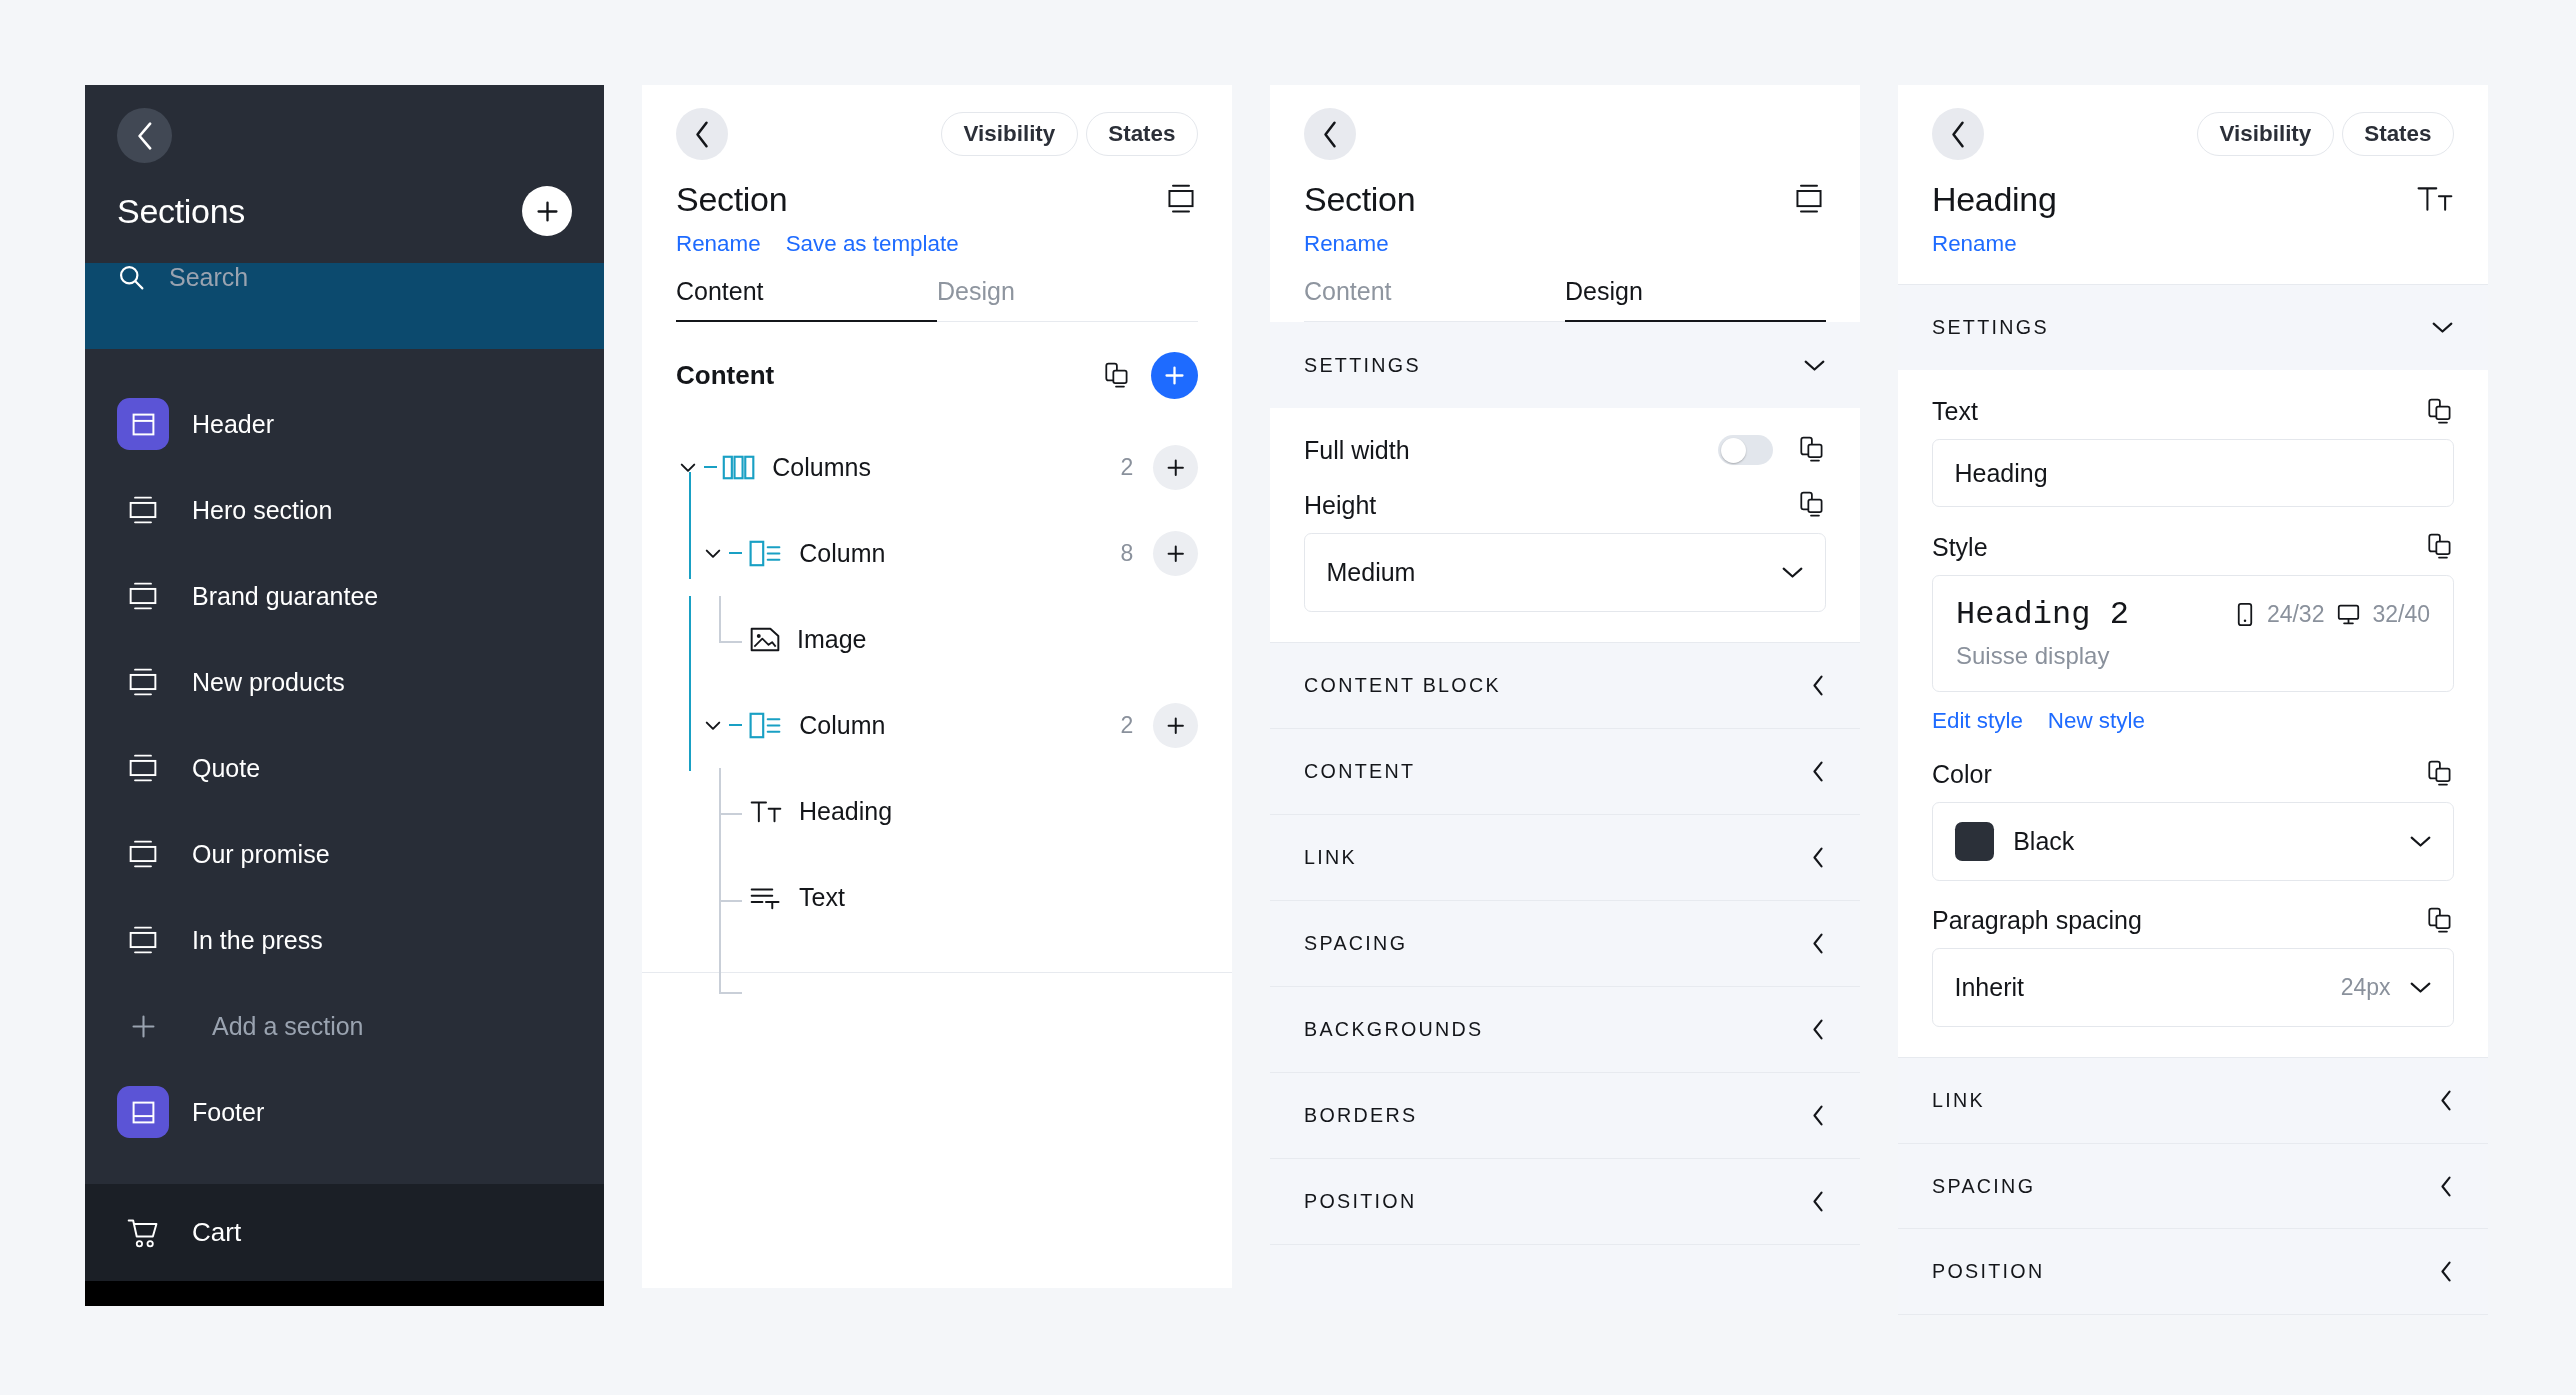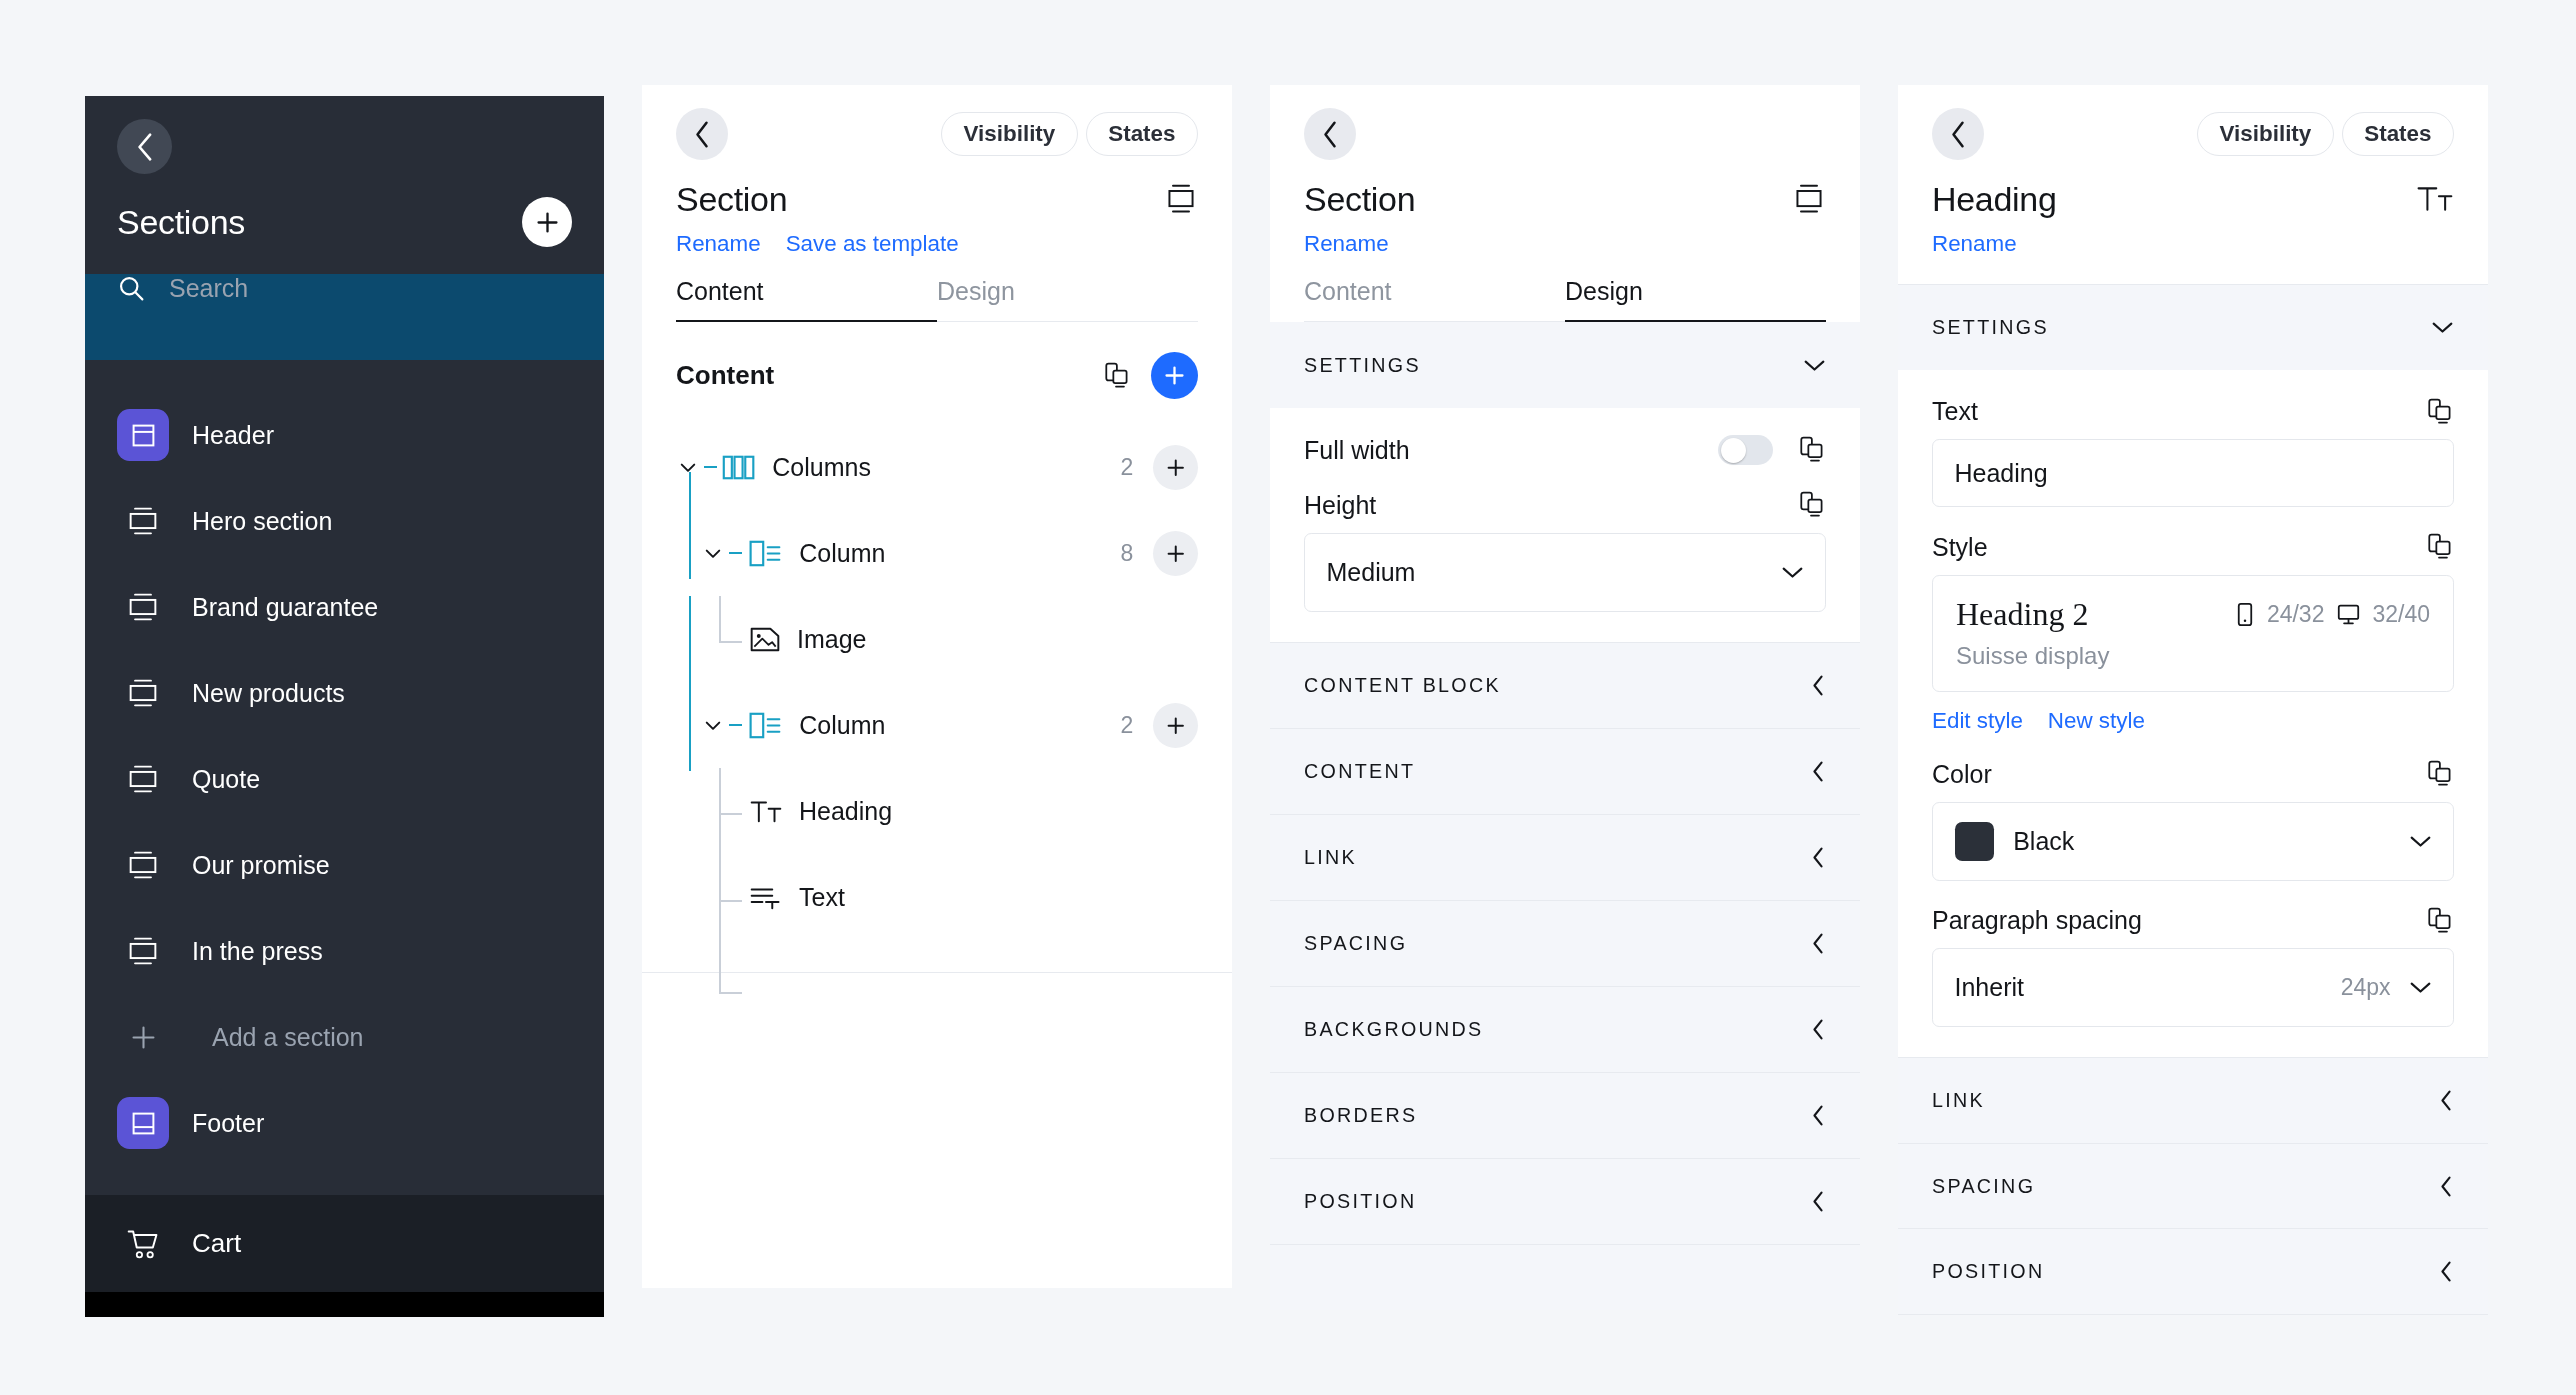--- a/index.html
+++ b/index.html
@@ -6,21 +6,21 @@
   html, body {
     width: 2576px; height: 1395px;
     background: #f4f6f9;
     font-family: "Liberation Sans", sans-serif;
     overflow: hidden;
   }
   .stage { position: relative; width: 2576px; height: 1395px; }
 
   
   .sections-panel {
-    position: absolute; left: 85px; top: 96px;
+    position: absolute; left: 85px; top: 85px;
     width: 519px; height: 1221px;
     background: #282d37;
     overflow: hidden;
     display: flex; flex-direction: column;
   }
   .sec-head { padding: 23px 32px 27px 32px; }
   .circle-back {
     width: 55px; height: 55px; border-radius: 50%;
     background: #414854; display: flex; align-items: center;
     justify-content: center; cursor: pointer;
@@ -157,21 +157,21 @@
     margin-top: 12.5px; height: 68px; border: 0.9px solid #e4e7ec; border-radius: 7.2px;
     display: flex; align-items: center; padding: 0 21.5px; font-size: 25px;
     color: #14161a; background: #fff; cursor: text;
   }
   .style-card {
     margin-top: 12.5px; border: 0.9px solid #e4e7ec; border-radius: 7.2px;
     padding: 19.7px 23px 21.5px 23px;
   }
   .style-card .top { display: flex; align-items: center; }
   .style-card .h2 {
-    font-family: Liberation Serif, serif; font-size: 32px; color: #14161a;
+    font-family: Liberation Mono, monospace; font-size: 32px; color: #14161a;
   }
   .style-card .metrics { margin-left: auto; display: flex; align-items: center; gap: 12.5px; }
   .style-card .metrics .v { font-size: 23px; color: #8a919c; }
   .style-card .fam { font-size: 24px; color: #8a919c; margin-top: 9px; }
   .swatch {
     width: 39px; height: 39px; border-radius: 7.2px; background: #2b3039; flex: none;
   }
   .sel-left { display: flex; align-items: center; gap: 19.7px; }
   .unit { font-size: 23px; color: #8a919c; margin-right: 18px; }
   svg { display: block; }

